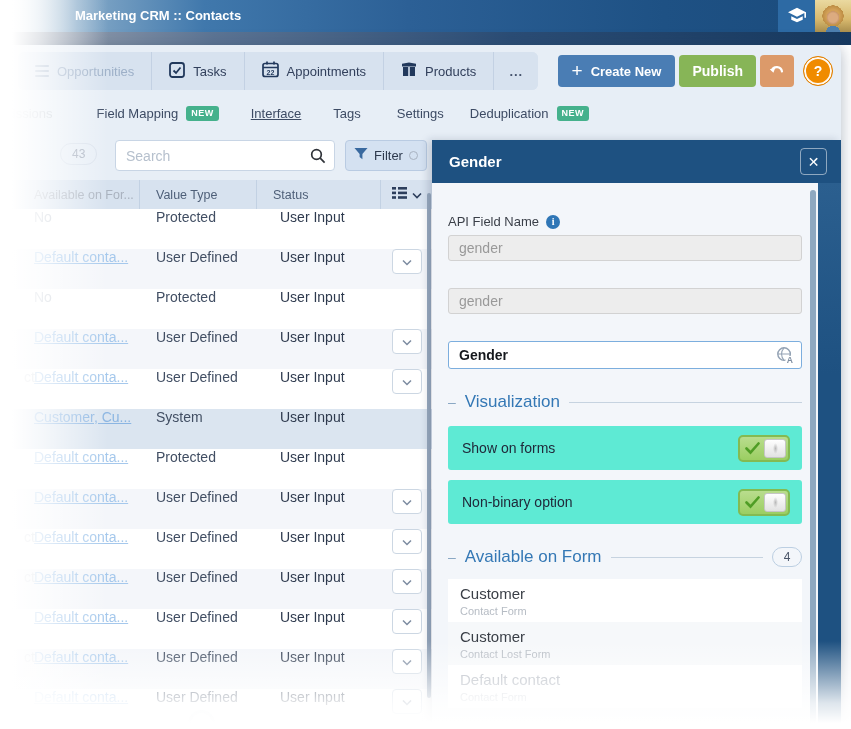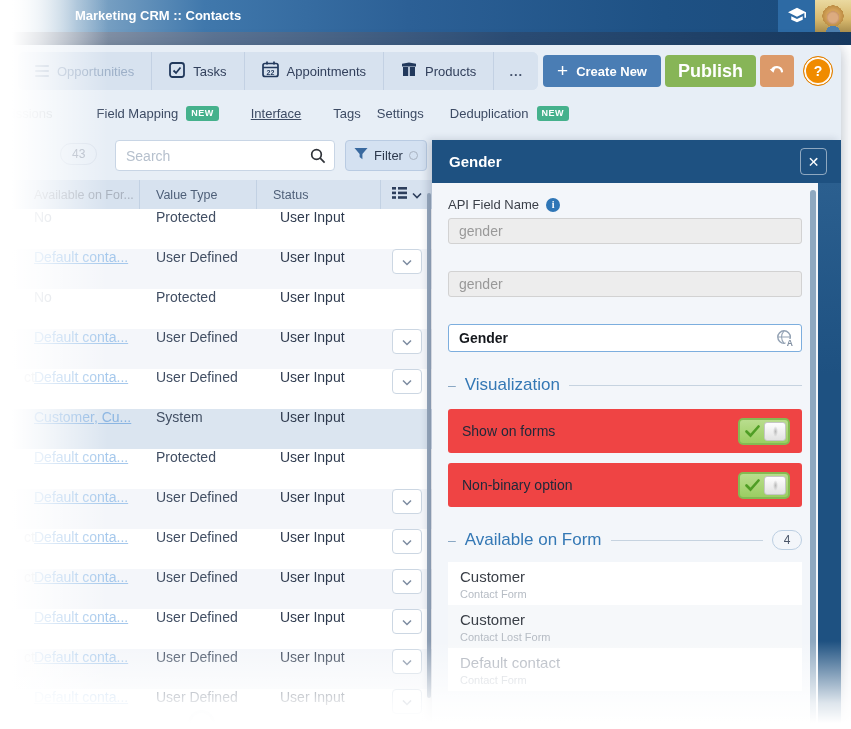--- a/index.html
+++ b/index.html
@@ -34,36 +34,36 @@
   .tab:last-child{border-right:none;}
   .tab.disabled{color:#9db0c8;}
   .tab.more{padding:0 15px;color:#44526c;font-weight:bold;letter-spacing:1px;}
   .burger{display:inline-flex;flex-direction:column;gap:2.5px;}
   .burger i{width:14px;height:2.5px;background:#9db0c8;border-radius:1px;}
   .actions{margin-left:auto;display:flex;align-items:center;gap:4px;}
   .btn-create{height:32px;padding:0 14px;background:#4a7db4;color:#fff;border:none;border-radius:4px;
     font-size:13px;font-weight:bold;display:flex;align-items:center;gap:8px;cursor:pointer;font-family:inherit;}
   .btn-create .plus{font-size:19px;font-weight:normal;line-height:1;margin-top:-2px;}
   .btn-publish{height:32px;padding:0 13px;background:#87b557;color:#fff;border:none;border-radius:4px;
-    font-size:18px;font-weight:bold;cursor:pointer;font-family:inherit;}
+    font-size:14px;font-weight:bold;cursor:pointer;font-family:inherit;}
   .btn-undo{height:32px;width:34px;background:#dc9a6a;border:none;border-radius:4px;display:flex;
     align-items:center;justify-content:center;cursor:pointer;}
   .btn-help{height:30px;width:30px;margin-left:5px;background:#f08b00;border:1px solid #e07f00;border-radius:50%;
     color:#fff;font-size:14px;font-weight:bold;box-shadow:inset 0 0 0 2px rgba(255,255,255,.95);cursor:pointer;
     display:flex;align-items:center;justify-content:center;font-family:inherit;}
 
   
   .subnav{position:absolute;left:0;right:0;top:50px;height:36px;display:flex;align-items:center;
     font-size:13px;color:#3d4b64;}
   .sn-item{display:flex;align-items:center;gap:8px;cursor:pointer;white-space:nowrap;}
   .sn-item.muted{color:#c0c8d2;cursor:default;}
   .sn-badge{background:#45b18c;color:#fff;font-size:9px;font-weight:bold;border-radius:3px;
     padding:2.5px 5px;letter-spacing:.5px;}
   .sn-m0{margin-left:-8px;margin-right:44px;}
-  .sn-m1{margin-right:32px;} .sn-m2{margin-right:32px;text-decoration:underline;} .sn-m3{margin-right:16px;}
+  .sn-m1{margin-right:32px;} .sn-m2{margin-right:32px;text-decoration:underline;} .sn-m3{margin-right:36px;}
   .sn-m4{margin-right:26px;}
 
   
   .filterrow{position:absolute;left:0;top:86px;width:422px;height:49px;}
   .count-pill{position:absolute;left:50px;top:12px;height:22px;padding:0 11px;border:1px solid #d9e1ec;
     border-radius:11px;color:#a7b0bf;font-size:12px;line-height:21px;background:transparent;}
   .search-box{position:absolute;left:105px;top:9px;width:220px;height:31px;background:#fff;
     border:1px solid #c8d5e5;border-radius:4px;}
   .search-box input{position:absolute;left:0;top:0;width:100%;height:100%;border:none;outline:none;
     background:transparent;padding:0 40px 0 10px;font-size:14px;color:#333;font-family:inherit;}
@@ -113,33 +113,33 @@
   .panel-body{position:absolute;left:0;top:43px;right:23px;bottom:0;background:#f3f6fa;
     padding:14px 16px 0 16px;overflow:hidden;}
   .panel-scroll{position:absolute;right:25px;top:50px;bottom:0;width:6px;background:#8ea8c0;border-radius:3px;}
 
   .f-label{font-size:13px;color:#3a3f48;display:flex;align-items:center;gap:7px;}
   .info-ic{width:14px;height:14px;background:#2f76b6;border-radius:50%;color:#fff;font-size:10px;
     font-weight:bold;display:inline-flex;align-items:center;justify-content:center;font-family:"Liberation Serif",serif;}
   .f-input{width:100%;height:26px;border-radius:3px;padding:0 10px;font-size:14px;font-family:inherit;margin-top:6px;}
   .f-input.disabled{background:#ededed;border:1px solid #d2d2d2;color:#999;}
   .f-input.active{height:28px;background:#fff;border:1px solid #7caede;color:#15181d;font-weight:bold;}
-  .fld{margin-top:0;} .fld + .fld{margin-top:21px;}
+  .fld{margin-top:17px;} .fld + .fld{margin-top:21px;}
   .input-wrap{position:relative;}
   .globe-ic{position:absolute;right:7px;top:11px;}
 
   .sect{margin-top:23px;display:flex;align-items:center;gap:9px;}
   .sect .dash{color:#8aa8c4;font-size:14px;}
   .sect .sect-title{color:#3478b5;font-size:17px;white-space:nowrap;}
   .sect .line{flex:1;border-top:1px solid #c6d3e0;}
   .sect .cnt{border:1px solid #bccfe2;border-radius:11px;min-width:30px;height:20px;line-height:19px;
     text-align:center;font-size:12px;color:#4a5568;background:transparent;padding:0 6px;}
 
   .toggles{margin-top:14px;}
-  .toggle-row{background:#ef4444;border-radius:3px;height:44px;display:flex;align-items:center;
+  .toggle-row{background:#5eead4;border-radius:3px;height:44px;display:flex;align-items:center;
     padding:0 12px 0 14px;margin-bottom:10px;}
   .toggle-row .t-label{flex:1;font-size:14px;color:#20293a;}
   .switch{width:52px;height:27px;border:2px solid #84ba52;border-radius:5px;position:relative;
     background:linear-gradient(180deg,#b9dd8e 0%,#9bce62 100%);cursor:pointer;}
   .switch .knob{position:absolute;right:2px;top:2px;width:22px;height:19px;border-radius:3px;
     border:1px solid #c6c6c6;background:linear-gradient(180deg,#fefefe,#e2e2e2);}
   .switch .knob i{position:absolute;left:50%;top:3px;bottom:3px;width:5px;margin-left:-2.5px;
     background:radial-gradient(ellipse at center,#b9b9b9 0%,rgba(185,185,185,0) 70%);}
   .switch svg{position:absolute;left:5px;top:5px;}
 

